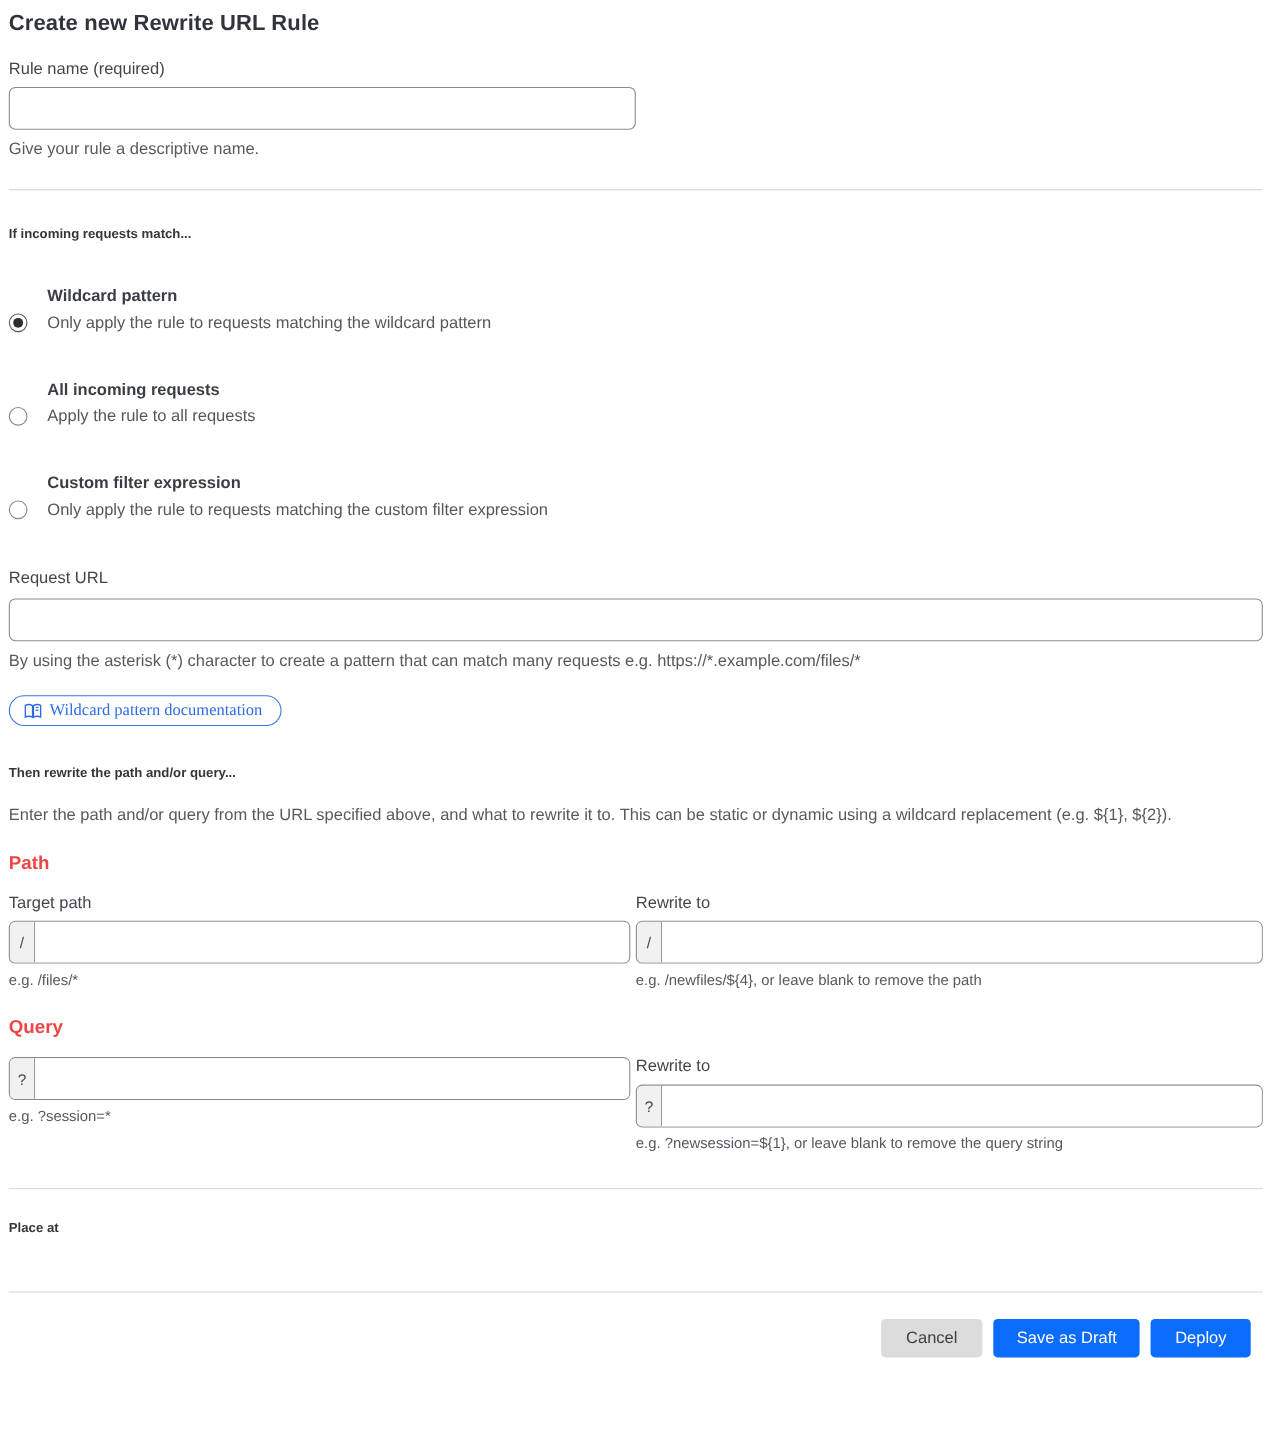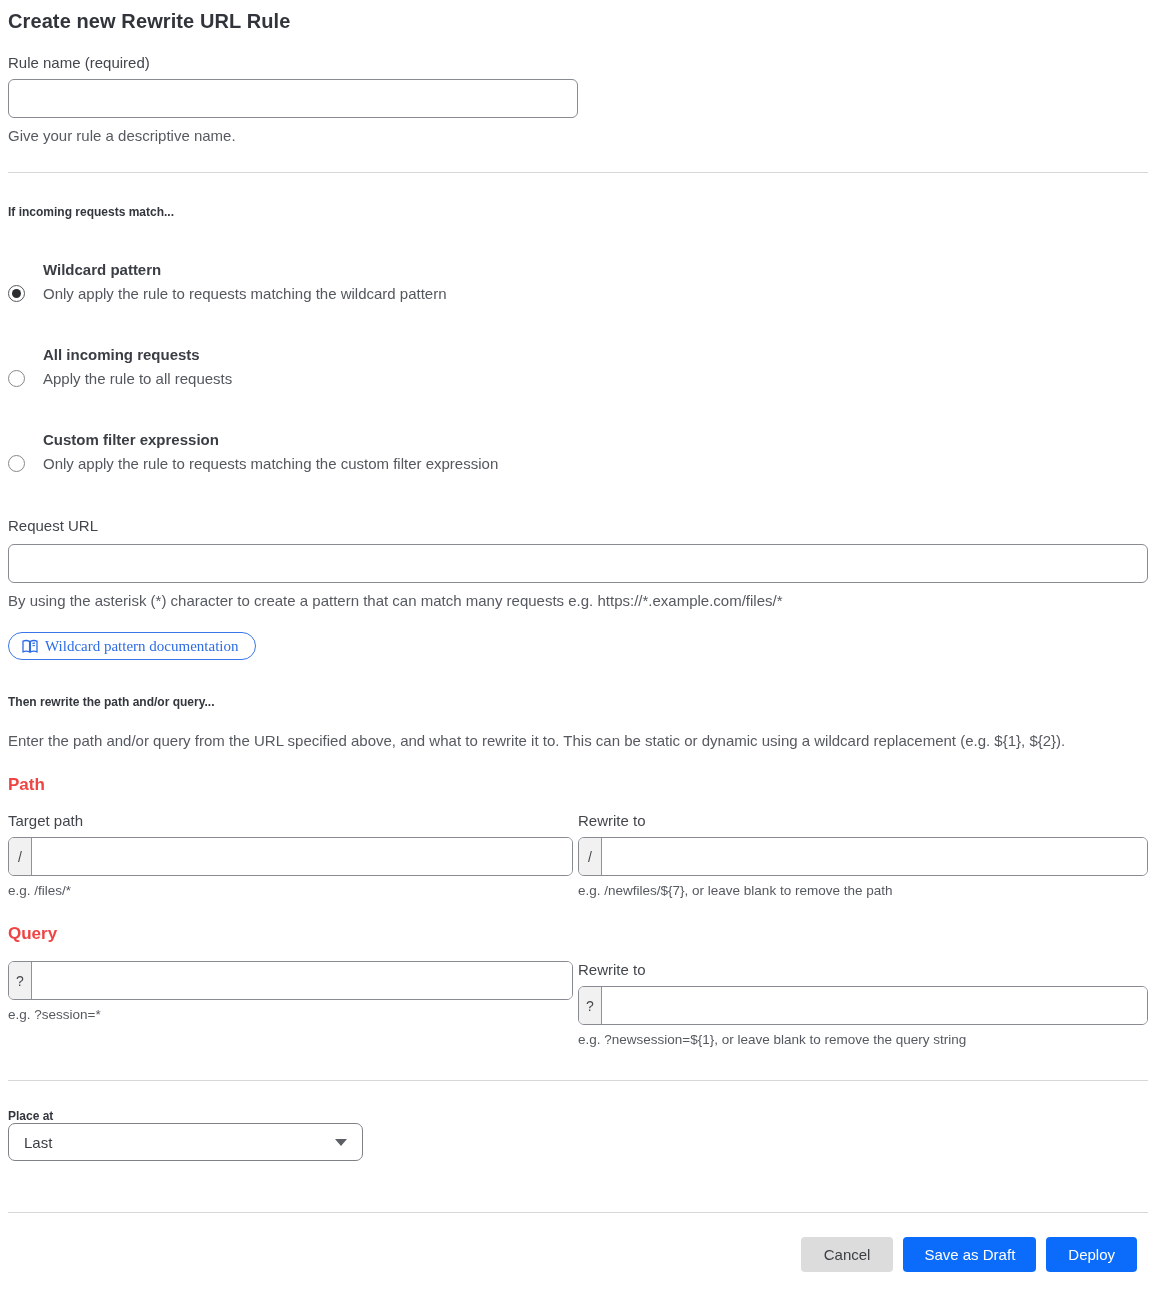--- a/index.html
+++ b/index.html
@@ -289,21 +289,21 @@
         <input type="text" value="" style="">
       </div>
       <div class="small-helper">e.g. /files/*</div>
     </div>
     <div class="col-right">
       <label class="field-label">Rewrite to</label>
       <div class="input-group">
         <span class="input-prefix">/</span>
         <input type="text" value="" style="">
       </div>
-      <div class="small-helper">e.g. /newfiles/${7}, or leave blank to remove the path</div>
+      <div class="small-helper">e.g. /newfiles/${4}, or leave blank to remove the path</div>
     </div>
   </div>
 
   <h3 class="sub-heading mt-26">Query</h3>
 
   <div class="cols mt-17">
     <div class="col-left">
       <div class="input-group">
         <span class="input-prefix">?</span>
         <input type="text" value="" style="">
@@ -317,24 +317,20 @@
         <input type="text" value="" style="">
       </div>
       <div class="small-helper">e.g. ?newsession=${1}, or leave blank to remove the query string</div>
     </div>
   </div>
 
   <hr class="divider mt-33">
 
   
   <h2 class="section-heading mt-28">Place at</h2>
-  <div class="select-control">
-    <span class="select-value">Last</span>
-    <span class="caret-down"></span>
-  </div>
 
   <hr class="divider mt-45" style="margin-top:51px;">
 
   
   <div class="footer-bar">
     <button class="btn btn-cancel">Cancel</button>
     <button class="btn btn-primary btn-save">Save as Draft</button>
     <button class="btn btn-primary btn-deploy">Deploy</button>
   </div>
 

